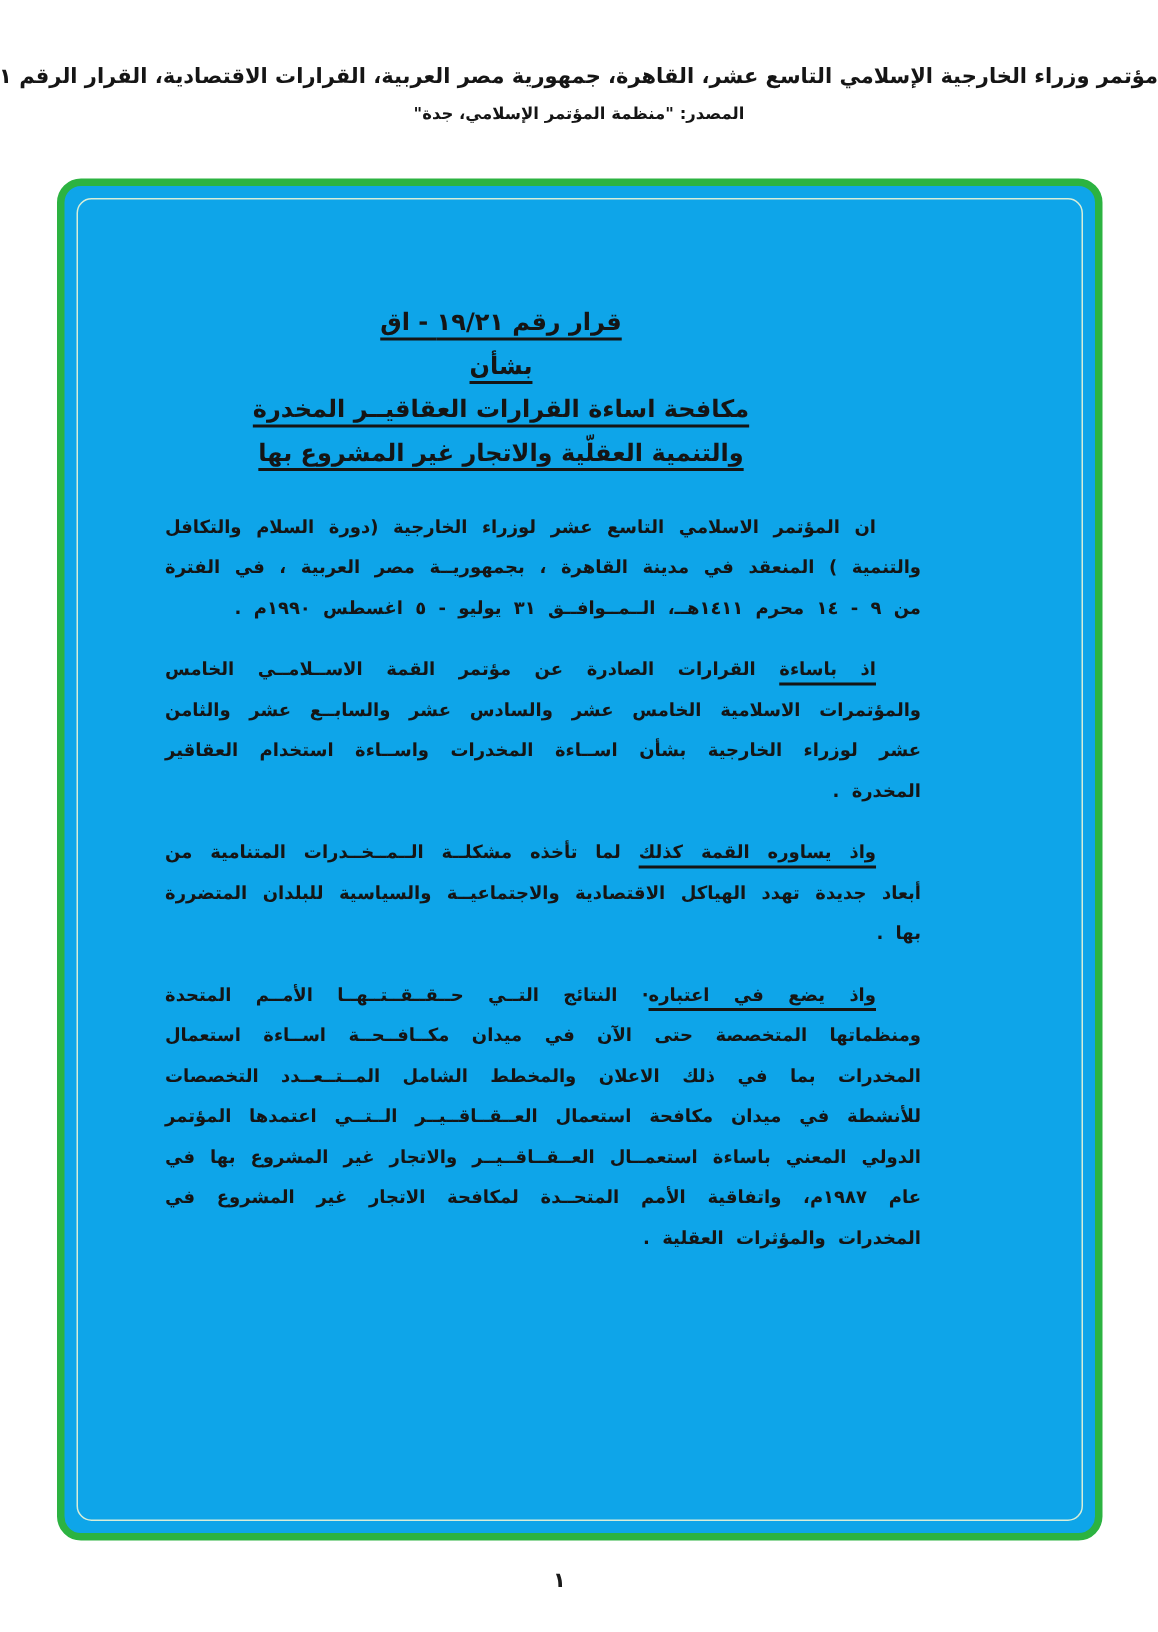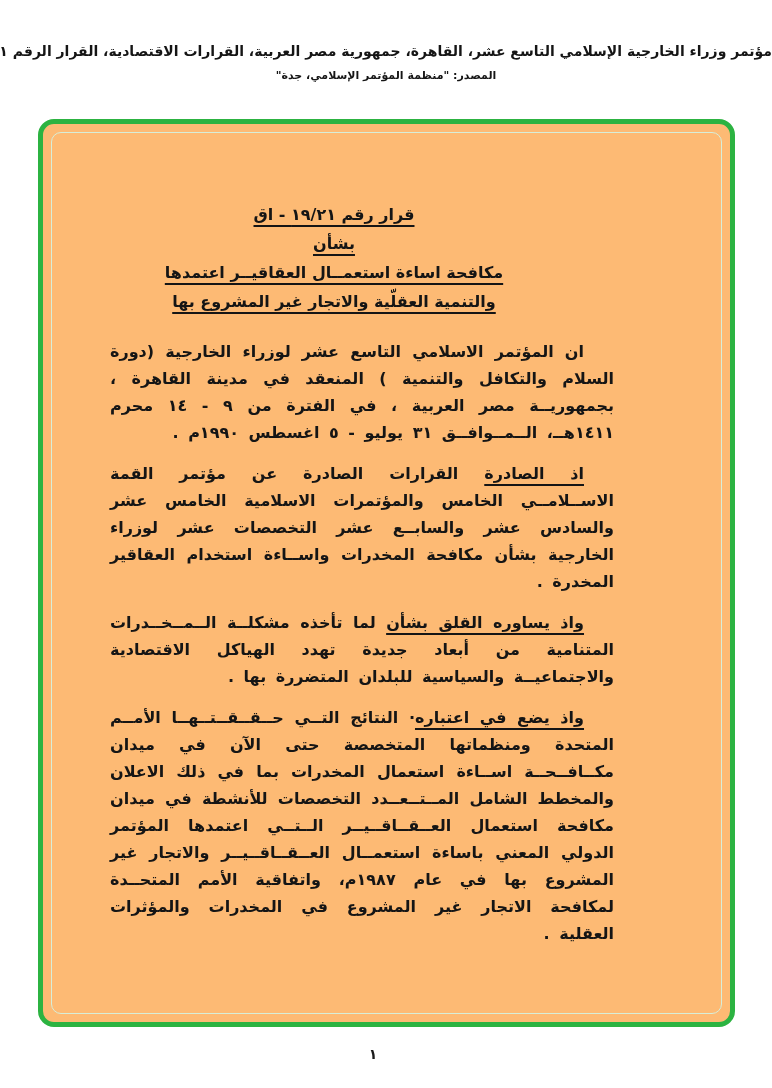--- a/index.html
+++ b/index.html
@@ -40,21 +40,21 @@
   
   .frame {
     position: absolute;
     left: 38px;
     top: 119px;
     width: 697px;
     height: 908px;
     box-sizing: border-box;
     border: 5px solid #2cb341;
     border-radius: 16px;
-    background: #fdba74;
+    background: #0ea5e9;
   }
   .frame-inner {
     position: absolute;
     inset: 8px;
     border: 1px solid #d7eed9;
     border-radius: 10px;
     pointer-events: none;
   }
   
   .content {
@@ -73,21 +73,21 @@
     line-height: 29px;
     margin-bottom: 22px;
   }
   .title-line {
     text-decoration: underline;
     text-underline-offset: 5px;
     text-decoration-thickness: 1.5px;
   }
   .para {
     margin: 0 0 14px 0;
-    font-size: 16px;
+    font-size: 12px;
     line-height: 27px;
     text-align: justify;
     text-indent: 30px;
     word-spacing: 4px;
   }
   .para .lead {
     text-decoration: underline;
     text-underline-offset: 5px;
     text-decoration-thickness: 1.5px;
   }
@@ -115,30 +115,30 @@
   </div>
 
   <div class="frame">
     <div class="frame-inner"></div>
 
     <div class="content">
 
       <div class="title">
         <div class="title-line">قرار رقم ١٩/٢١ - اق</div>
         <div class="title-line">بشأن</div>
-        <div class="title-line">مكافحة اساءة استعمــال العقاقيــر اعتمدها</div>
+        <div class="title-line">مكافحة اساءة القرارات العقاقيــر المخدرة</div>
         <div class="title-line">والتنمية العقلّية والاتجار غير المشروع بها</div>
       </div>
 
       <p class="para"><span class="lead"></span><span>ان المؤتمر الاسلامي التاسع عشر لوزراء الخارجية (دورة السلام والتكافل والتنمية ) المنعقد في مدينة القاهرة ، بجمهوريــة مصر العربية ، في الفترة من ٩ - ١٤ محرم ١٤١١هــ، الــمــوافــق ٣١ يوليو - ٥ اغسطس ١٩٩٠م .</span></p>
 
-      <p class="para"><span class="lead">اذ الصادرة</span><span> القرارات الصادرة عن مؤتمر القمة الاســلامــي الخامس والمؤتمرات الاسلامية الخامس عشر والسادس عشر والسابــع عشر التخصصات عشر لوزراء الخارجية بشأن مكافحة المخدرات واســاءة استخدام العقاقير المخدرة .</span></p>
+      <p class="para"><span class="lead">اذ باساءة</span><span> القرارات الصادرة عن مؤتمر القمة الاســلامــي الخامس والمؤتمرات الاسلامية الخامس عشر والسادس عشر والسابــع عشر والثامن عشر لوزراء الخارجية بشأن اســاءة المخدرات واســاءة استخدام العقاقير المخدرة .</span></p>
 
 
-      <p class="para"><span class="lead">واذ يساوره القلق بشأن</span><span> لما تأخذه مشكلــة الــمــخــدرات المتنامية من أبعاد جديدة تهدد الهياكل الاقتصادية والاجتماعيــة والسياسية للبلدان المتضررة بها .</span></p>
+      <p class="para"><span class="lead">واذ يساوره القمة كذلك</span><span> لما تأخذه مشكلــة الــمــخــدرات المتنامية من أبعاد جديدة تهدد الهياكل الاقتصادية والاجتماعيــة والسياسية للبلدان المتضررة بها .</span></p>
 
       <p class="para"><span class="lead">واذ يضع في اعتباره</span><span>· النتائج التــي حــقــقــتــهــا الأمــم المتحدة ومنظماتها المتخصصة حتى الآن في ميدان مكــافــحــة اســاءة استعمال المخدرات بما في ذلك الاعلان والمخطط الشامل المــتــعــدد التخصصات للأنشطة في ميدان مكافحة استعمال العــقــاقــيــر الــتــي اعتمدها المؤتمر الدولي المعني باساءة استعمــال العــقــاقــيــر والاتجار غير المشروع بها في عام ١٩٨٧م، واتفاقية الأمم المتحــدة لمكافحة الاتجار غير المشروع في المخدرات والمؤثرات العقلية .</span></p>
 
     </div>
   </div>
 
   <div class="page-num">١</div>
 
 </div>
 

